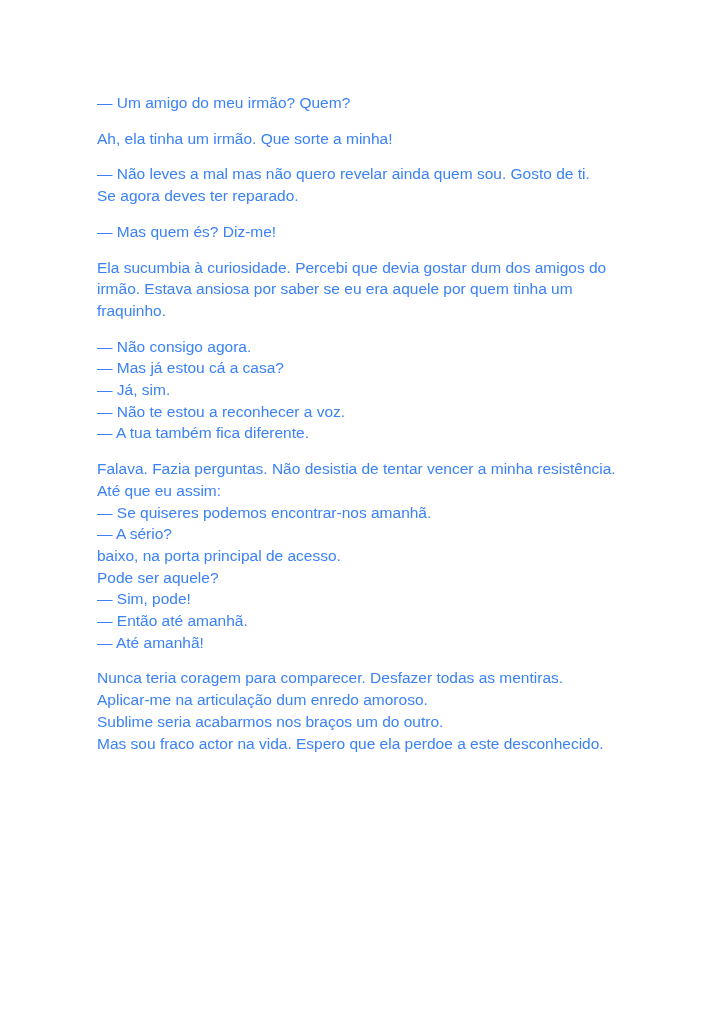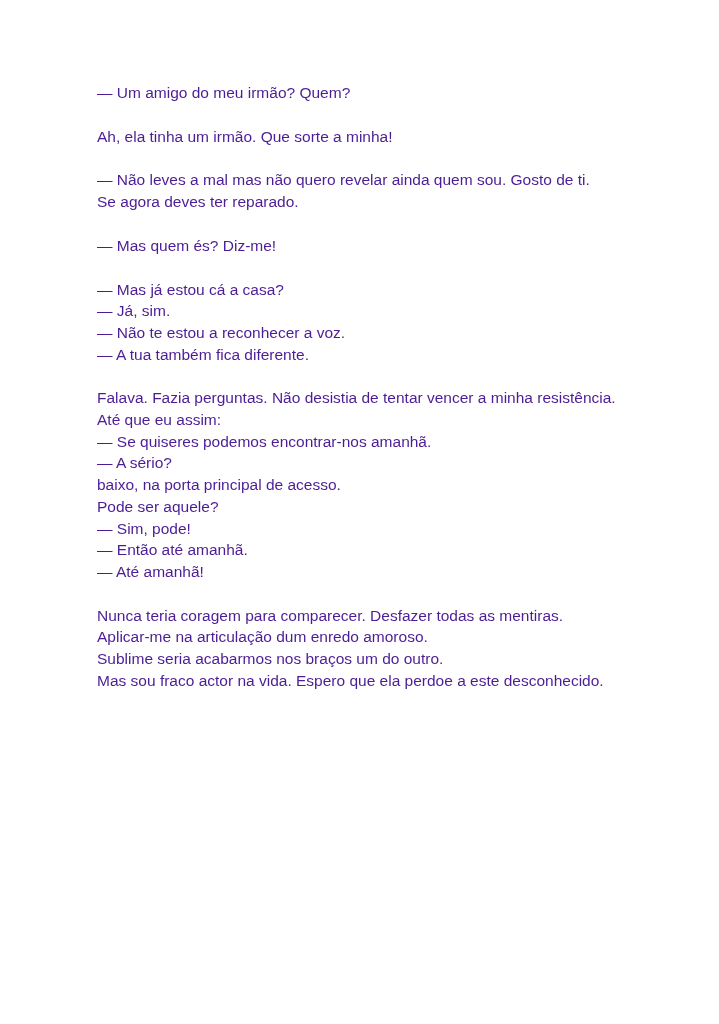--- a/index.html
+++ b/index.html
@@ -10,30 +10,30 @@
   .book-page {
     position: relative;
     width: 719px;
     height: 1024px;
     background: #ffffff;
     overflow: hidden;
   }
   .page-text {
     position: absolute;
     left: 97px;
-    top: 82px;
+    top: 92px;
     width: 545px;
     font-family: "Liberation Sans", "DejaVu Sans", sans-serif;
     font-size: 15.5px;
     line-height: 21.7px;
-    color: #4c1d95;
+    color: #3b82f6;
     -webkit-font-smoothing: antialiased;
   }
   .para + .para {
-    margin-top: 22px;
+    margin-top: 14px;
   }
   .text-line {
     white-space: pre;
   }
 </style>
 </head>
 <body>
 
 <div class="book-page">
   <div class="page-text" id="page-text">
@@ -44,20 +44,26 @@
         <div class="text-line">Ah, ela tinha um irmão. Que sorte a minha!</div>
       </div>
       <div class="para">
         <div class="text-line">— Não leves a mal mas não quero revelar ainda quem sou. Gosto de ti.</div>
         <div class="text-line">Se agora deves ter reparado.</div>
       </div>
       <div class="para">
         <div class="text-line">— Mas quem és? Diz-me!</div>
       </div>
       <div class="para">
+        <div class="text-line">Ela sucumbia à curiosidade. Percebi que devia gostar dum dos amigos do</div>
+        <div class="text-line">irmão. Estava ansiosa por saber se eu era aquele por quem tinha um</div>
+        <div class="text-line">fraquinho.</div>
+      </div>
+      <div class="para">
+        <div class="text-line">— Não consigo agora.</div>
         <div class="text-line">— Mas já estou cá a casa?</div>
         <div class="text-line">— Já, sim.</div>
         <div class="text-line">— Não te estou a reconhecer a voz.</div>
         <div class="text-line">— A tua também fica diferente.</div>
       </div>
       <div class="para">
         <div class="text-line">Falava. Fazia perguntas. Não desistia de tentar vencer a minha resistência.</div>
         <div class="text-line">Até que eu assim:</div>
         <div class="text-line">— Se quiseres podemos encontrar-nos amanhã.</div>
         <div class="text-line">— A sério?</div>

